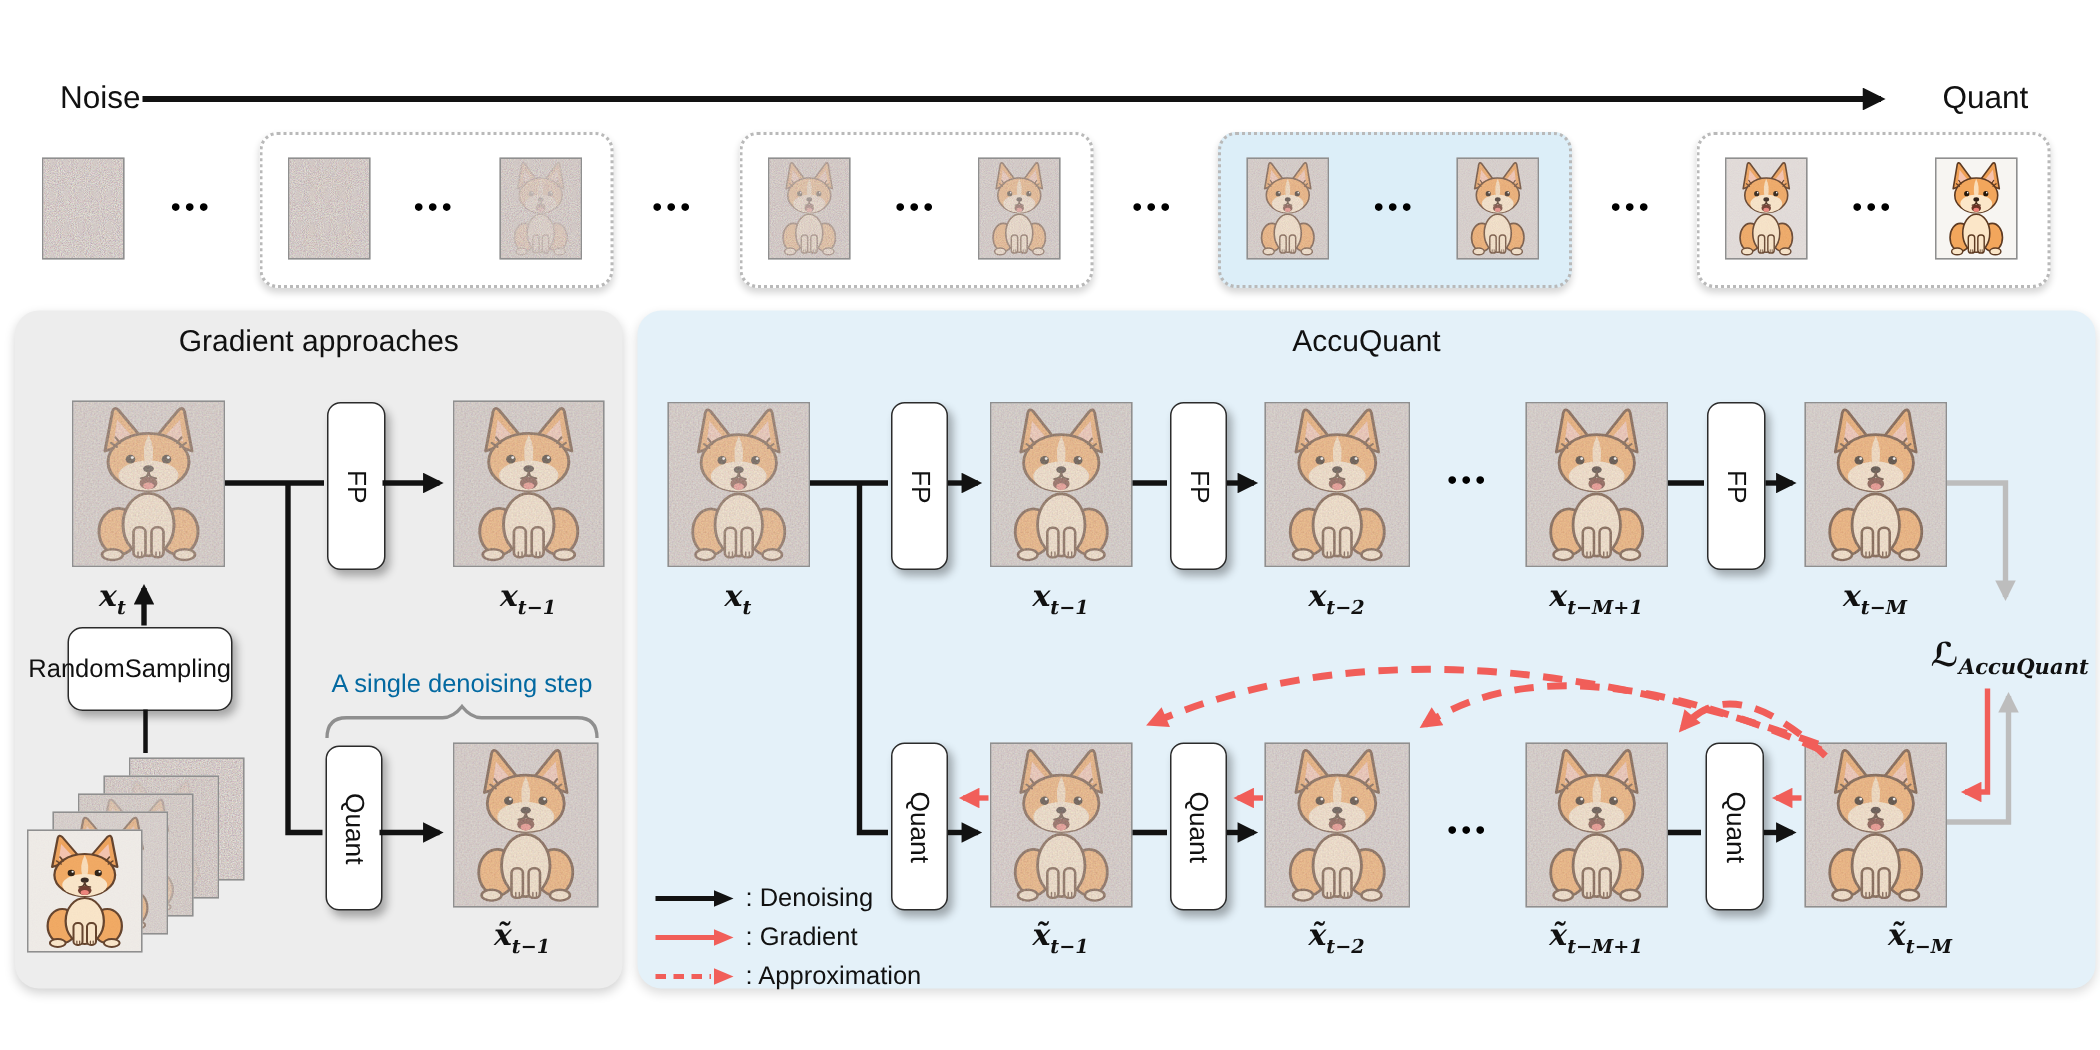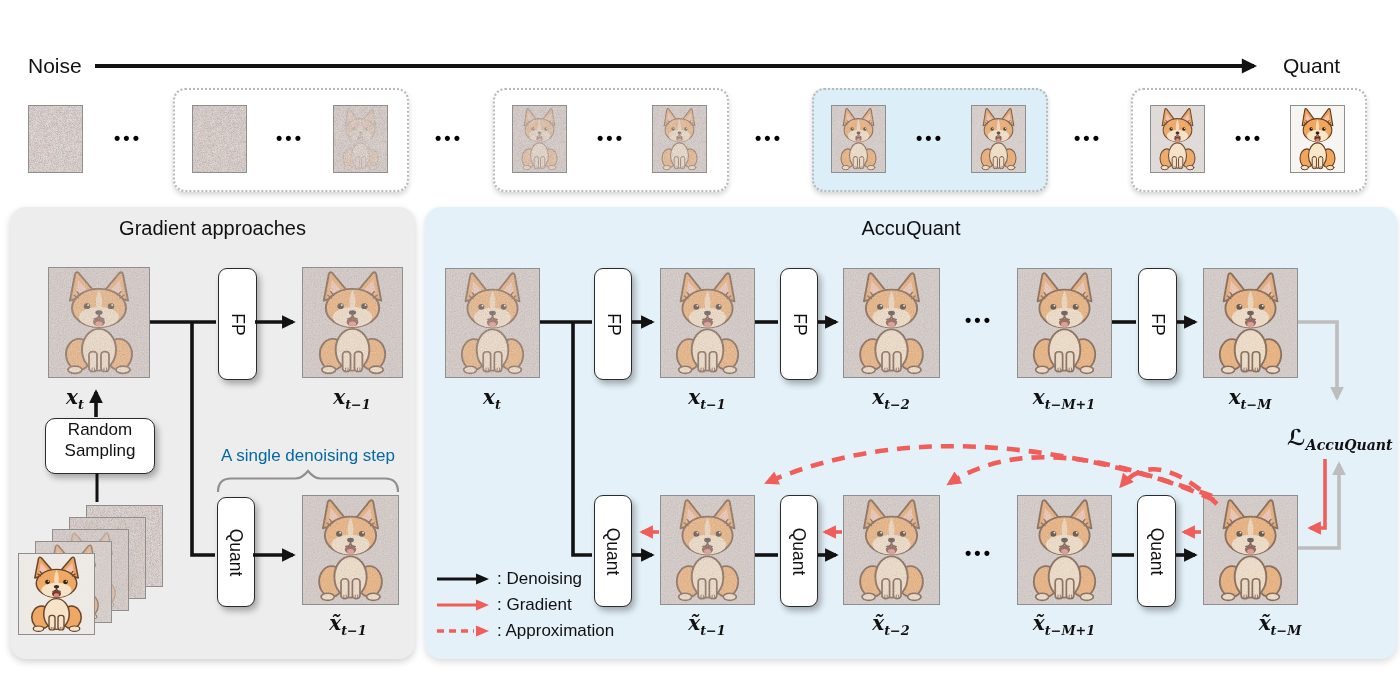--- a/index.html
+++ b/index.html
@@ -1,42 +1,42 @@
 <!DOCTYPE html>
 <html><head>
 <meta charset="utf-8">
 <style>
   html,body{margin:0;padding:0;background:#fff;}
   #canvas{position:relative;width:1400px;height:700px;background:#fff;overflow:hidden;
           font-family:"Liberation Sans",sans-serif;color:#111;}
   .abs{position:absolute;}
-  .strip-label{font-size:21px;color:#111;}
+  .strip-label{font-size:21px;color:#111;margin-left:12px;}
   .panel{position:absolute;border-radius:16px;}
   .panel-gray{background:#ededed;box-shadow:0 3px 7px rgba(0,0,0,.18);}
   .panel-blue{background:#e4f1f9;box-shadow:0 3px 7px rgba(0,0,0,.14);}
   .panel-title{position:absolute;text-align:center;font-size:20px;color:#111;}
   .group{position:absolute;background:#fff;border:2px dotted #b9b9b9;border-radius:12px;
          box-shadow:0 3px 5px rgba(0,0,0,.16);z-index:2;}
   .group.hl{background:#dceef8;}
   .tile{position:absolute;border:1.5px solid #8f8f8f;box-sizing:border-box;z-index:3;background:#ccc;}
   .tile svg{display:block;width:100%;height:100%;}
   .dots{position:absolute;width:44px;text-align:center;font-size:18px;font-weight:700;
         letter-spacing:3px;color:#000;z-index:4;}
   .opbox{position:absolute;background:#fff;border:1.6px solid #2b2b2b;border-radius:9px;
          box-shadow:3px 4px 6px rgba(0,0,0,.3);display:flex;align-items:center;justify-content:center;
          z-index:10;}
   .vtext{transform:rotate(90deg);font-size:17.5px;color:#111;white-space:nowrap;}
   .rsbox{position:absolute;background:#fff;border:1.6px solid #2b2b2b;border-radius:10px;
-         box-shadow:3px 4px 6px rgba(0,0,0,.3);display:flex;flex-direction:column;align-items:center;
-         justify-content:flex-start;font-size:17px;line-height:1.25;z-index:10;}
+         box-shadow:3px 4px 6px rgba(0,0,0,.3);display:flex;flex-direction:row;align-items:center;
+         justify-content:flex-end;font-size:17px;line-height:1.25;z-index:10;}
   .math{font-family:"DejaVu Serif","DejaVu Sans",serif;font-style:italic;font-size:20px;color:#111;}
   .math sub{font-size:0.64em;font-style:italic;line-height:0;}
   .tile-label{position:absolute;text-align:center;z-index:6;font-weight:bold;}
   .note{position:absolute;font-size:17px;color:#0369a1;text-align:center;z-index:6;}
-  .legend{position:absolute;z-index:8;}
+  .legend{position:absolute;z-index:8;margin-top:20px;}
   .legend-row{display:flex;align-items:center;height:26px;gap:7px;}
   .legend-row span{font-size:17px;color:#111;}
   #overlay{position:absolute;left:0;top:0;z-index:20;pointer-events:none;}
   .loss-label{position:absolute;z-index:22;font-size:22px;font-weight:bold;}
 </style>
 </head>
 <body>
 
 <div id="canvas">
 

